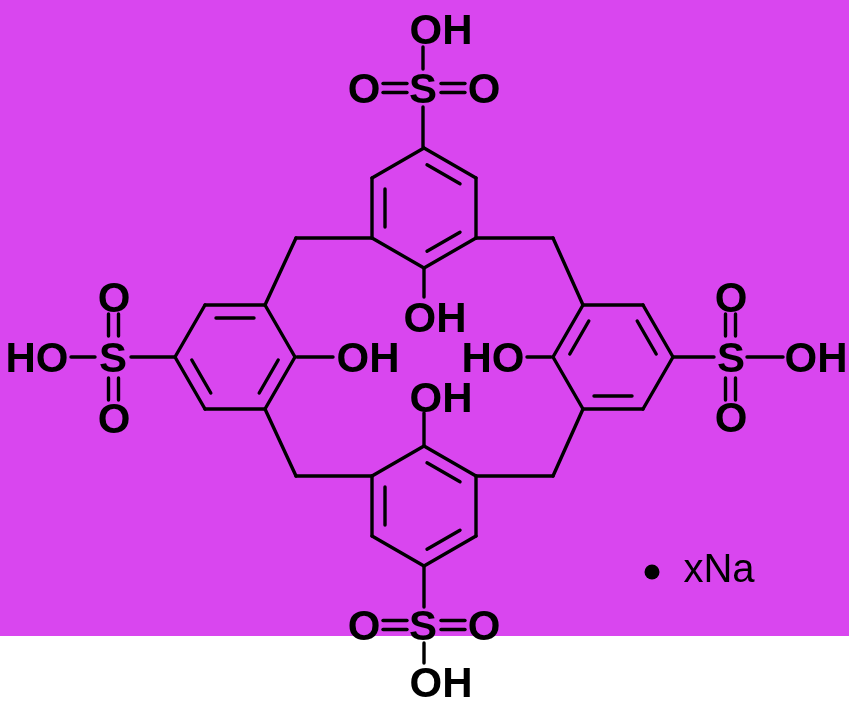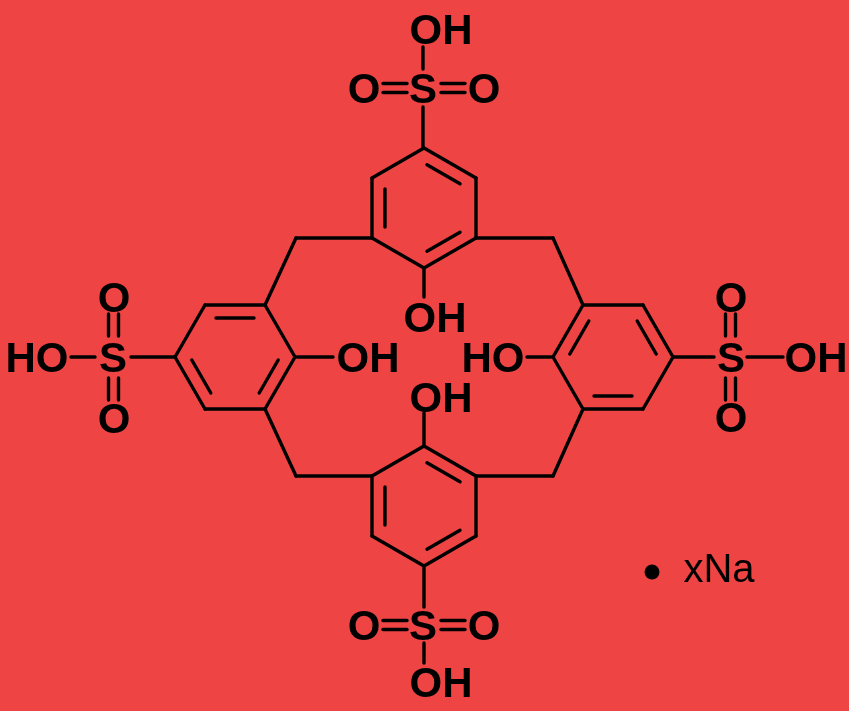--- a/index.html
+++ b/index.html
@@ -7,22 +7,22 @@
     padding: 0;
     background: #ffffff;
     width: 849px;
     height: 711px;
     overflow: hidden;
     font-family: "Liberation Sans", sans-serif;
   }
   .structure-page {
     position: relative;
     width: 849px;
-    height: 711px;
-    background: #ef4444;
+    height: 636px;
+    background: #d946ef;
   }
   svg.molecule-svg {
     display: block;
     width: 849px;
     height: 711px;
   }
   svg.molecule-svg text {
     font-family: "Liberation Sans", sans-serif;
     fill: #000000;
   }

